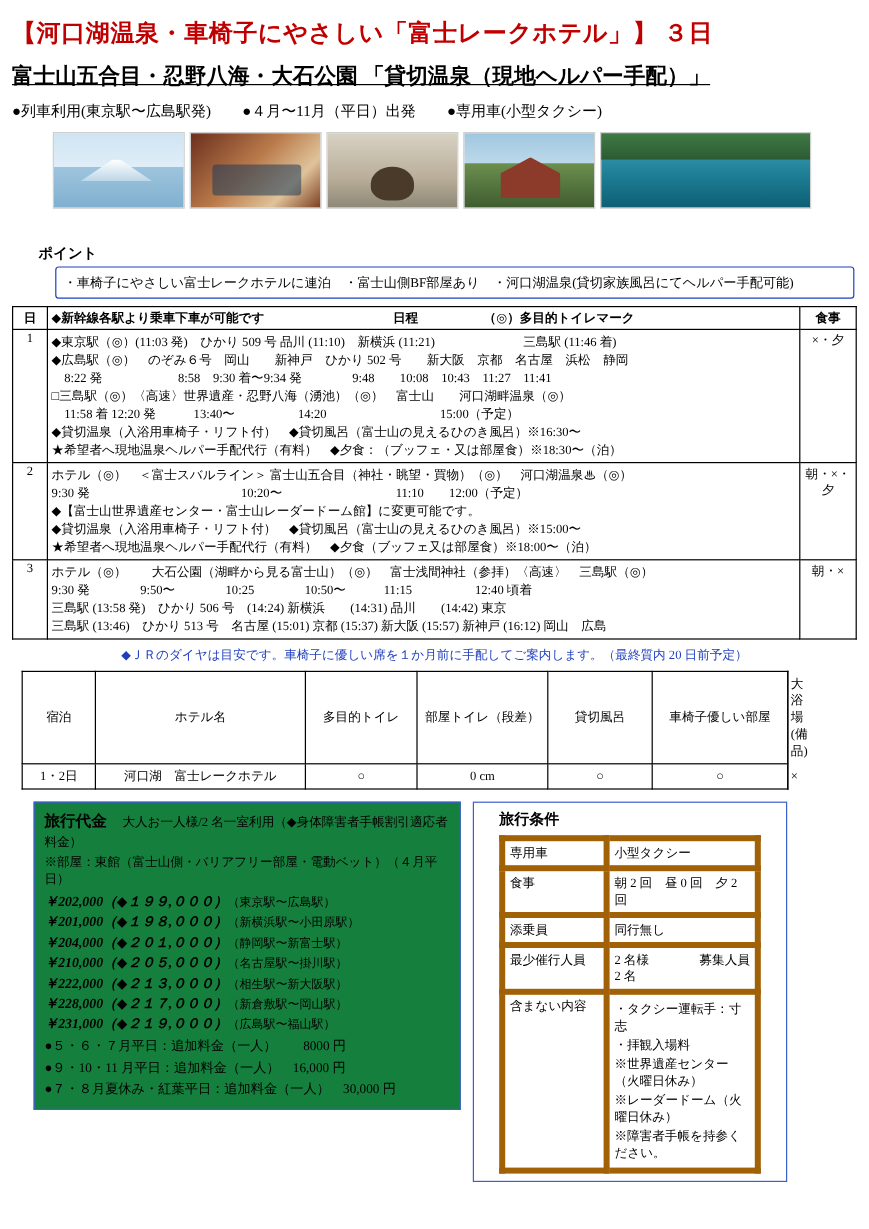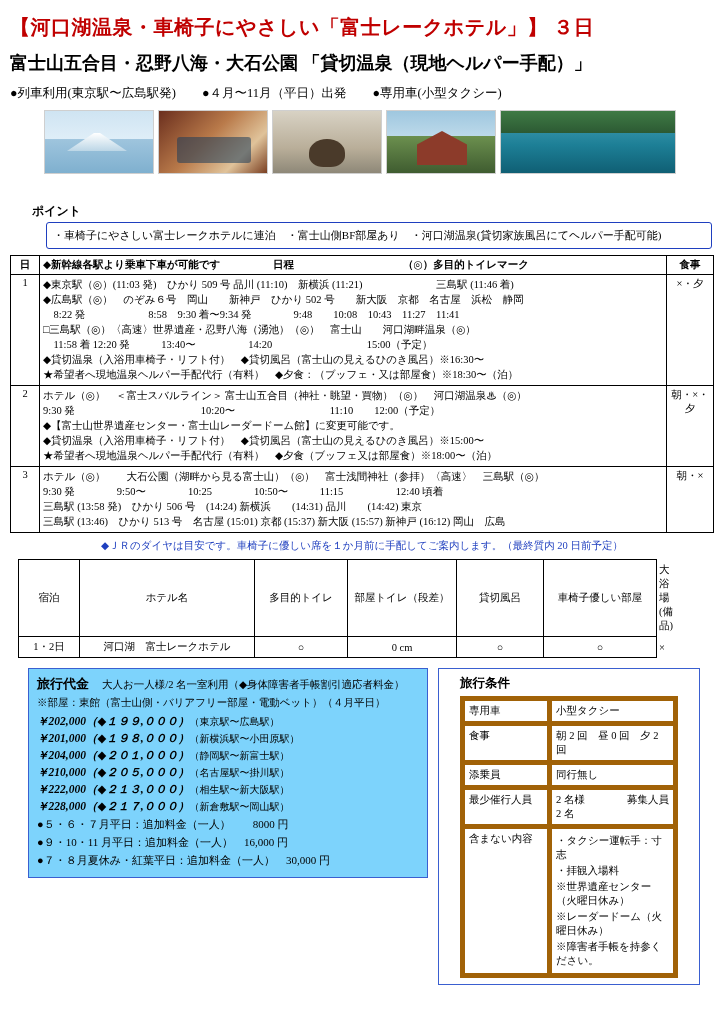--- a/index.html
+++ b/index.html
@@ -19,20 +19,21 @@
     letter-spacing:0.5px;
     padding:14px 0 2px 10px;
     white-space:nowrap;
   }
   .title2{
     color:#000;
     font-weight:bold;
     font-size:18px;
     padding:8px 0 6px 10px;
     white-space:nowrap;
+    text-decoration:underline;
   }
   .subline{
     font-size:12.5px;
     padding:4px 0 6px 10px;
     display:flex;
     gap:26px;
     white-space:nowrap;
   }
   .photos{
     display:flex;
@@ -75,23 +76,23 @@
     font-size:10.5px;
     padding:6px 0 6px 0;
   }
 
   table.hotel{border-collapse:collapse;width:616px;margin:0 10px 10px 18px;table-layout:fixed;}
   table.hotel td{border:1px solid #000;font-size:10.5px;text-align:center;padding:3px 2px;}
   table.hotel td.l{text-align:center;}
 
   .bottom{display:flex;gap:10px;padding:0 10px 10px 28px;align-items:flex-start;}
   .priceBox{
-    width:400px;
+    width:356px;
     border:1px solid #3a5fd0;
-    background:#7dd3fc;
+    background:#15803d;
     padding:6px 8px;
     box-sizing:border-box;
   }
   .priceTitle{font-weight:bold;font-size:13px;}
   .priceTitle .sub{font-weight:normal;font-size:10.5px;}
   .priceSub{font-size:10.5px;margin:3px 0 4px 0;}
   .priceRow{font-size:11.5px;margin:2px 0;white-space:nowrap;}
   .priceRow b{font-weight:bold;font-style:italic;}
   .priceRow .small{font-size:10px;}
   .addRow{font-size:11px;margin:3px 0;white-space:nowrap;}
@@ -126,21 +127,21 @@
   </div>
 
   <div class="pointlabel">ポイント</div>
   <div class="pointbox">・車椅子にやさしい富士レークホテルに連泊　・富士山側BF部屋あり　・河口湖温泉(貸切家族風呂にてヘルパー手配可能)</div>
 
   <table class="grid">
     <tbody>
         <tr class="hdr">
       <td class="c-day">日</td>
       <td class="lft" colspan="1">
-        <span style="display:inline-block;width:230px">◆新幹線各駅より乗車下車が可能です</span><span style="display:inline-block;width:130px;text-align:left">日程</span><span>（◎）多目的トイレマーク</span>
+        <span style="display:inline-block;width:230px">◆新幹線各駅より乗車下車が可能です</span><span style="display:inline-block;width:130px;text-align:center">日程</span><span>（◎）多目的トイレマーク</span>
       </td>
       <td class="c-food">食事</td>
     </tr>
 
     <tr>
       <td class="c-day">1</td>
       <td>
         <div class="row-line">◆東京駅（◎）(11:03 発)　ひかり 509 号 品川 (11:10)　新横浜 (11:21)　　　　　　　三島駅 (11:46 着)</div>
         <div class="row-line">◆広島駅（◎）　のぞみ６号　岡山　　新神戸　ひかり 502 号　　新大阪　京都　名古屋　浜松　静岡</div>
         <div class="row-line">　8:22 発　　　　　　8:58　9:30 着〜9:34 発　　　　9:48　　10:08　10:43　11:27　11:41</div>
@@ -209,20 +210,21 @@
         <span>旅行代金</span>　<span class="sub">大人お一人様/2 名一室利用（◆身体障害者手帳割引適応者料金）</span>
       </div>
       <div class="priceSub">※部屋：東館（富士山側・バリアフリー部屋・電動ベット）（４月平日）</div>
 
       <div class="priceRow"><b>￥202,000（◆１９９,０００）</b><span class="small">（東京駅〜広島駅）</span></div>
       <div class="priceRow"><b>￥201,000（◆１９８,０００）</b><span class="small">（新横浜駅〜小田原駅）</span></div>
       <div class="priceRow"><b>￥204,000（◆２０１,０００）</b><span class="small">（静岡駅〜新富士駅）</span></div>
       <div class="priceRow"><b>￥210,000（◆２０５,０００）</b><span class="small">（名古屋駅〜掛川駅）</span></div>
       <div class="priceRow"><b>￥222,000（◆２１３,０００）</b><span class="small">（相生駅〜新大阪駅）</span></div>
       <div class="priceRow"><b>￥228,000（◆２１７,０００）</b><span class="small">（新倉敷駅〜岡山駅）</span></div>
+      <div class="priceRow"><b>￥231,000（◆２１９,０００）</b><span class="small">（広島駅〜福山駅）</span></div>
 
       <div class="addRow">●５・６・７月平日：追加料金（一人）　　8000 円</div>
       <div class="addRow">●９・10・11 月平日：追加料金（一人）　16,000 円</div>
       <div class="addRow">●７・８月夏休み・紅葉平日：追加料金（一人）　30,000 円</div>
     </div>
 
     <div class="condBox">
       <div class="condTitle">旅行条件</div>
       <table class="cond">
         <tbody>

